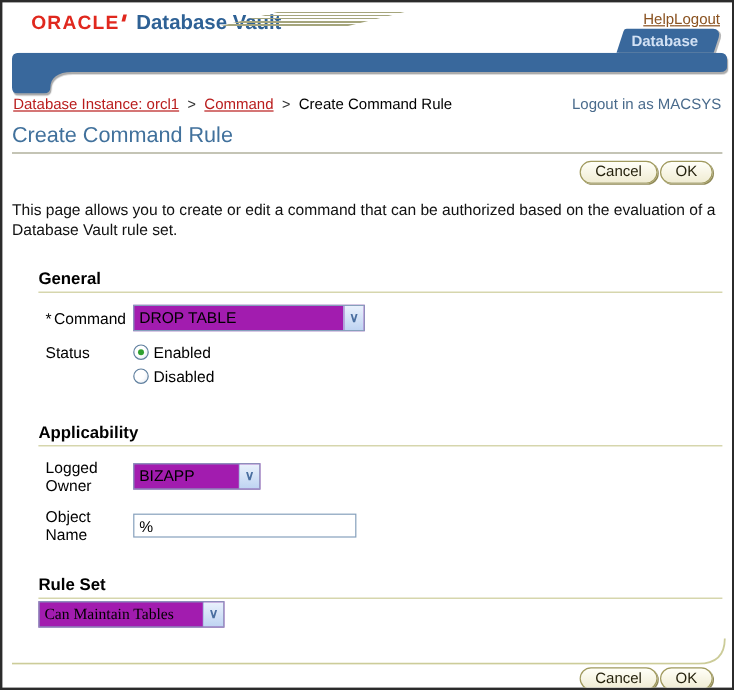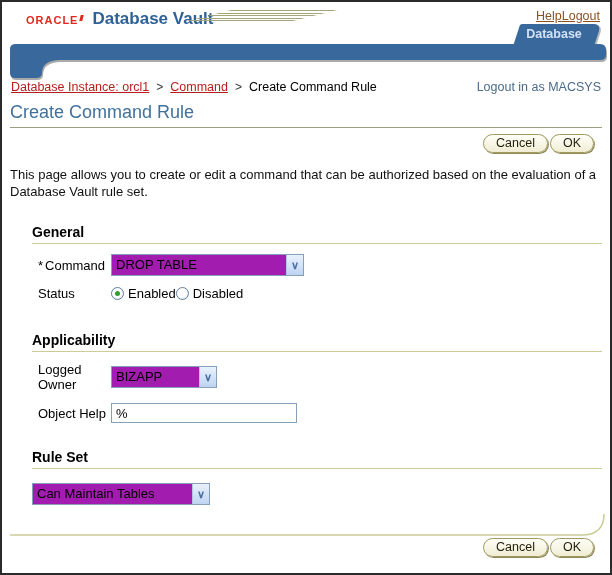--- a/index.html
+++ b/index.html
@@ -5,21 +5,21 @@
   * { margin:0; padding:0; box-sizing:border-box; }
   html,body { background:#e8e8e8; }
   .page {
     width:612px; height:575px; margin:0 auto; position:relative;
     background:#fff; border:2px solid #2b2b2b; overflow:hidden;
     font-family:"Liberation Sans", sans-serif; color:#000;
   }
   
   .header { position:relative; height:76px; }
   .logo-row { position:absolute; top:7px; left:24px; display:flex; align-items:baseline; white-space:nowrap; }
-  .oracle-logo { color:#e0281e; font-weight:bold; font-size:11px; letter-spacing:1px; position:relative; padding-right:5px; }
+  .oracle-logo { color:#e0281e; font-weight:bold; font-size:16px; letter-spacing:1px; position:relative; padding-right:5px; }
   .oracle-logo::after { content:""; position:absolute; right:0; top:1px; width:3px; height:6px; background:#e0281e; transform:skewX(-14deg); }
   .product-name { color:#2e6195; font-weight:bold; font-size:17px; margin-left:9px; }
   .stripes { position:absolute; left:177px; top:8px; width:106px; height:13px;
     background:repeating-linear-gradient(to bottom,#a5a57c 0 1px, rgba(255,255,255,0) 1px 2.6px);
     transform:skewX(-76deg); transform-origin:0 100%; }
   .top-links { position:absolute; top:7px; right:10px; font-size:12.5px; display:flex; gap:0; }
   .top-links a { color:#8a5220; text-decoration:underline; cursor:pointer; }
   .tab { position:absolute; top:22px; right:12px; width:88px; height:20px; }
   .tab-bg { position:absolute; left:7px; right:0; top:0; bottom:0; background:#39689c;
     transform:skewX(-18deg); border-radius:2px 7px 0 0; box-shadow:2px 1px 0 rgba(125,125,125,.55); }
@@ -50,23 +50,23 @@
   .form-row.align-top { align-items:flex-start; }
   .form-label { width:79px; flex-shrink:0; font-size:13px; padding-left:6px; }
   .req { margin-right:2px; }
   
   .xp-select { height:22px; border:1px solid #86a0bc; background:#a21caf; display:flex; align-items:stretch; cursor:pointer; }
   .xp-select .val { flex:1; font-size:13px; padding:2px 4px 0; white-space:nowrap; overflow:hidden; }
   .xp-arrow { width:17px; border-left:1px solid #afc6e4; background:linear-gradient(#e9f1fc,#bfd4f2);
     display:flex; align-items:center; justify-content:center; color:#4a6fa0; font-weight:bold; font-size:11px; line-height:1; }
   .w-command { width:193px; }
   .w-owner { width:106px; }
-  .w-ruleset { width:178px; margin-top:14px; }
+  .w-ruleset { width:155px; margin-top:2px;font-family:Liberation Serif, serif; }
   
-  .radio-group { display:flex; flex-direction:row; }
+  .radio-group { display:flex; flex-direction:column; }
   .radio-opt { display:flex; align-items:center; margin-bottom:5px; font-size:13px; cursor:pointer; }
   .radio { width:13px; height:13px; border-radius:50%; border:1px solid #5f7f9e; margin-right:4px; position:relative;
     background:radial-gradient(circle at 35% 35%, #ffffff 45%, #dde5ee); }
   .radio.checked::after { content:""; position:absolute; left:3px; top:3px; right:3px; bottom:3px; border-radius:50%; background:#2fa02f; }
   
   .text-input { width:186px; height:20px; border:1px solid #86a0bc; font-size:13px; padding:1px 4px; font-family:inherit; }
   
   .footer-curve { display:block; margin:8px 8px 0; width:596px; height:23px; }
   .actions-bottom { margin-top:2px; }
 </style>
@@ -142,21 +142,21 @@
   <div class="section mt-section">
     <div class="section-head">Applicability</div>
     <div class="form-row">
       <span class="form-label">Logged Owner</span>
       <div class="xp-select w-owner">
         <span class="val">BIZAPP</span>
         <span class="xp-arrow">∨</span>
       </div>
     </div>
     <div class="form-row" style="margin-top:11px;">
-      <span class="form-label">Object Help</span>
+      <span class="form-label">Object Name</span>
       <input class="text-input" type="text" value="%" style="">
     </div>
   </div>
 
   <div class="section mt-section">
     <div class="section-head">Rule Set</div>
     <div class="xp-select w-ruleset">
       <span class="val">Can Maintain Tables</span>
       <span class="xp-arrow">∨</span>
     </div>

